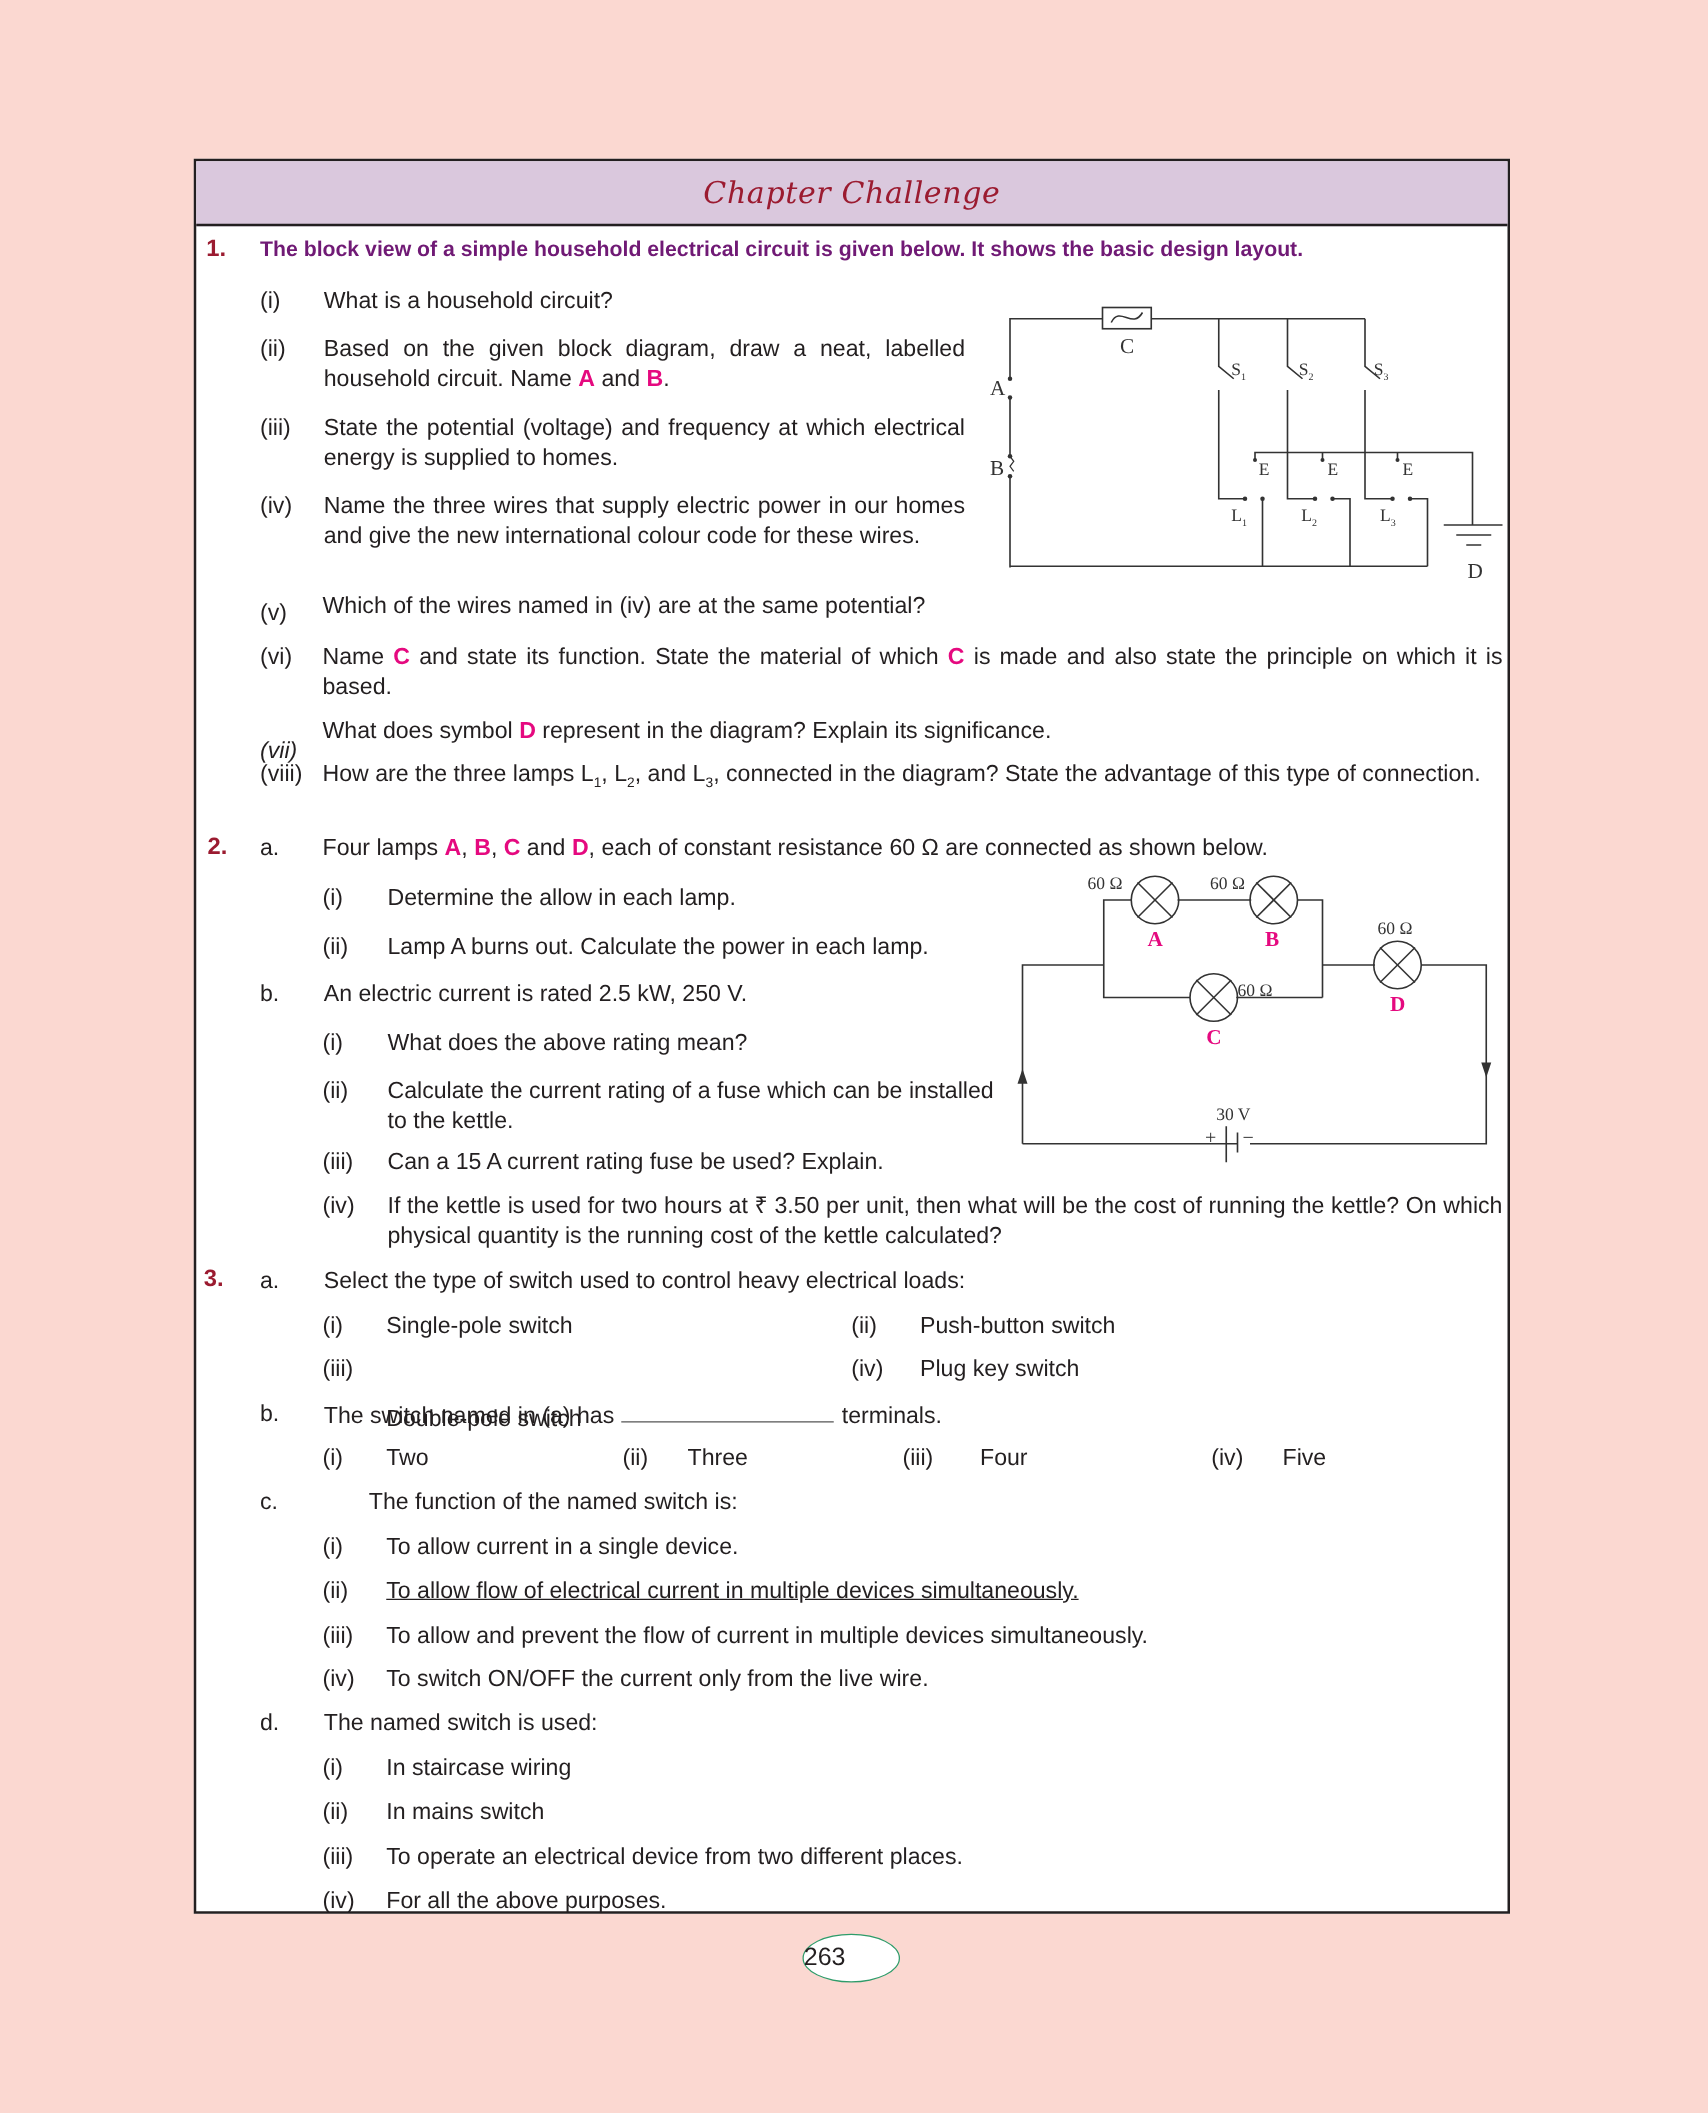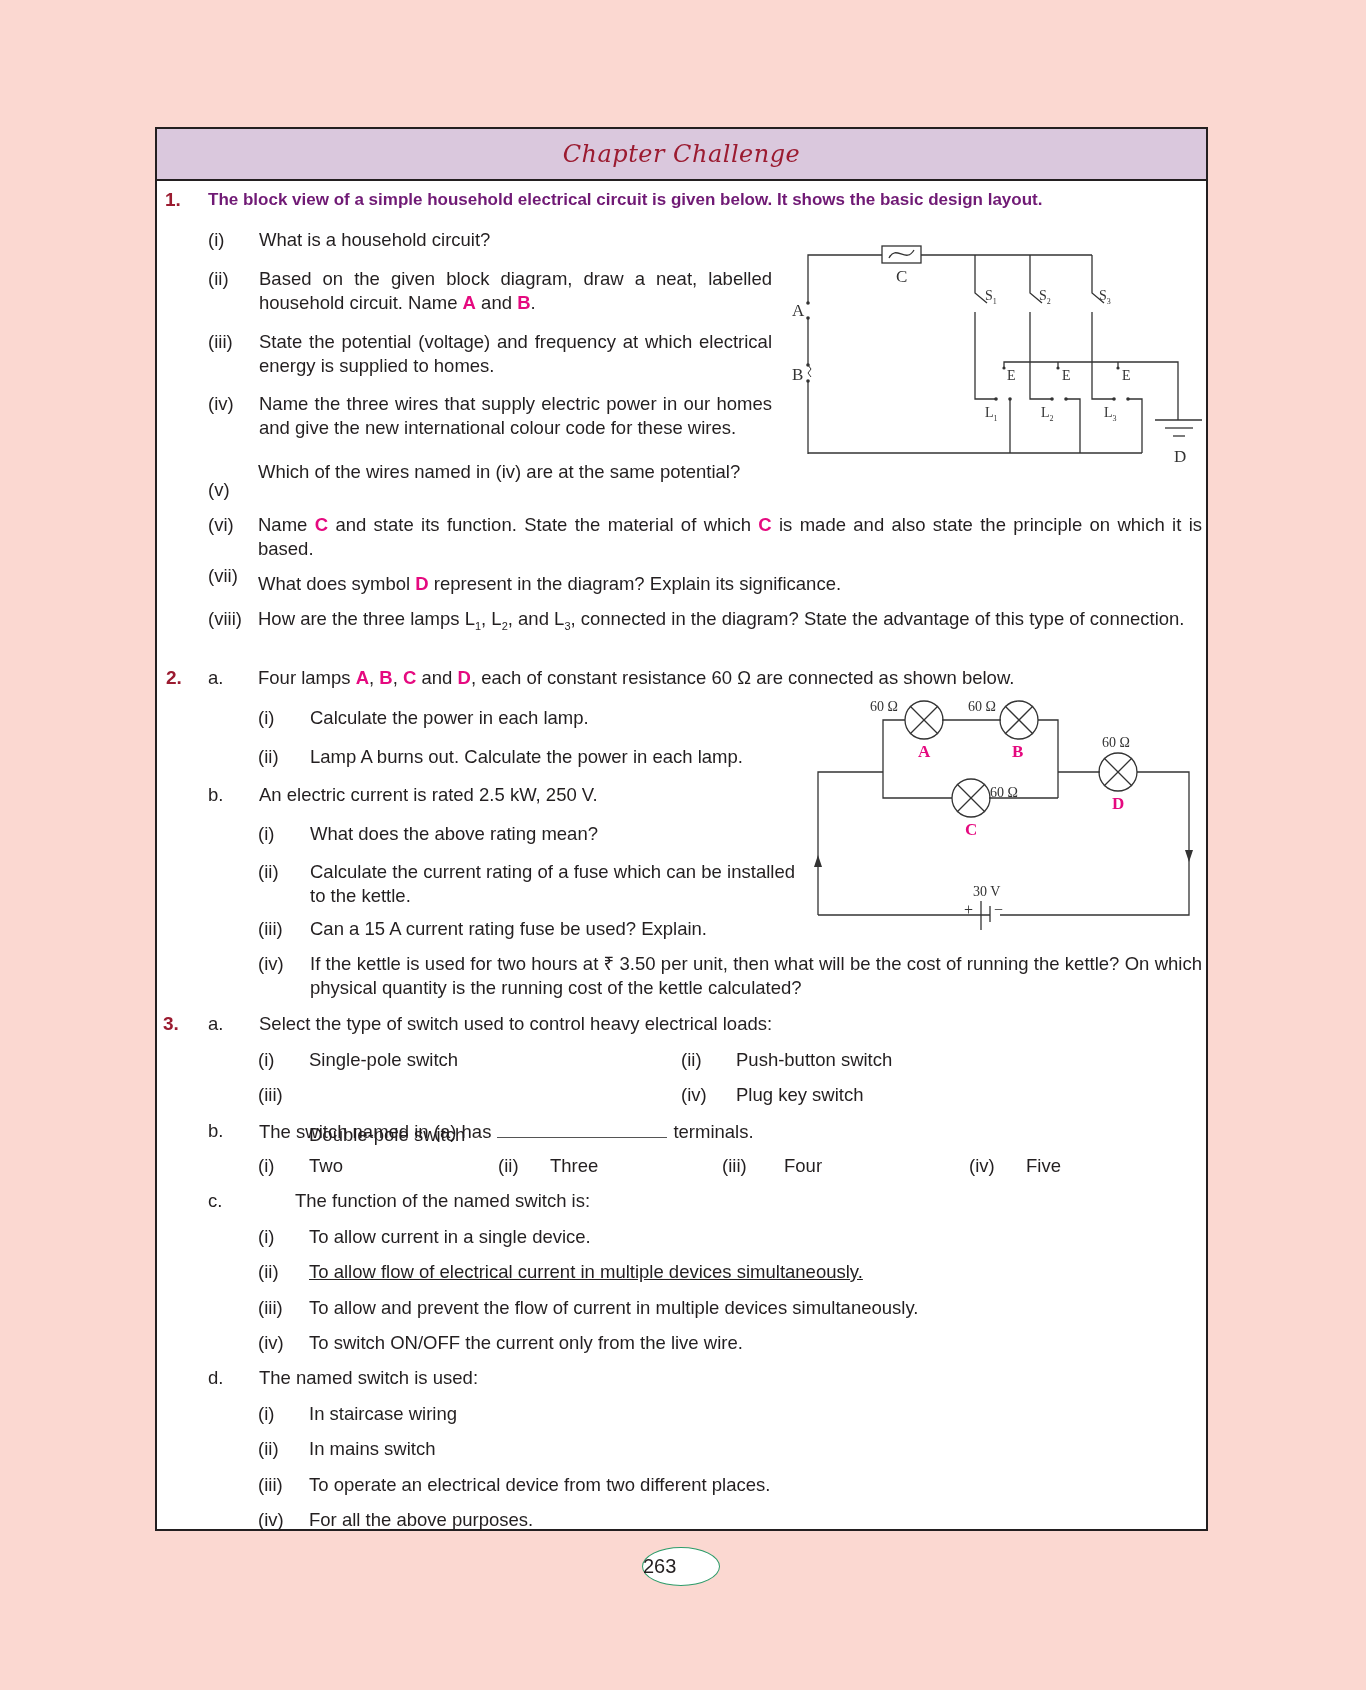--- a/index.html
+++ b/index.html
@@ -39,26 +39,26 @@
 <div class="abs" style="left:208px;top:267px;">(ii)</div>
 <div class="abs wrap" style="left:259px;top:267px;width:513px;"><span>Based on the given block diagram, draw a neat, labelled household circuit. Name </span><span class="hl">A</span><span> and </span><span class="hl">B</span><span>.</span></div>
 
 <div class="abs" style="left:208px;top:330px;">(iii)</div>
 <div class="abs wrap" style="left:259px;top:330px;width:513px;">State the potential (voltage) and frequency at which electrical energy is supplied to homes.</div>
 
 <div class="abs" style="left:208px;top:392px;">(iv)</div>
 <div class="abs wrap" style="left:259px;top:392px;width:513px;">Name the three wires that supply electric power in our homes and give the new international colour code for these wires.</div>
 
 <div class="abs" style="left:208px;top:478px;">(v)</div>
-<div class="abs" style="left:258px;top:460px;">Which of the wires named in (iv) are at the same potential?</div>
+<div class="abs" style="left:258px;top:472px;">Which of the wires named in (iv) are at the same potential?</div>
 
 <div class="abs" style="left:208px;top:513px;">(vi)</div>
 <div class="abs wrap" style="left:258px;top:513px;width:944px;"><span>Name </span><span class="hl">C</span><span> and state its function. State the material of which </span><span class="hl">C</span><span> is made and also state the principle on which it is based.</span></div>
 
-<div class="abs" style="left:208px;top:564px;">(vii)</div>
+<div class="abs" style="left:208px;top:588px;font-style:italic;">(vii)</div>
 <div class="abs" style="left:258px;top:572px;"><span>What does symbol </span><span class="hl">D</span><span> represent in the diagram? Explain its significance.</span></div>
 
 <div class="abs" style="left:208px;top:607px;">(viii)</div>
 <div class="abs wrap" style="left:258px;top:607px;width:944px;"><span>How are the three lamps L</span><sub style="font-size:11px">1</sub><span>, L</span><sub style="font-size:11px">2</sub><span>, and L</span><sub style="font-size:11px">3</sub><span>, connected in the diagram? State the advantage of this type of connection.</span></div>
 
 <svg style="position:absolute;left:790px;top:230px;" width="420" height="240" viewBox="0 0 420 240">
   <g stroke="#333" stroke-width="1.3" fill="none">
 
     <polyline points="18,224 18,151"></polyline>
     <polyline points="18,135 18,88"></polyline>
@@ -118,21 +118,21 @@
     <text x="251" y="187" font-size="14"><tspan>L</tspan><tspan font-size="8" dy="4">2</tspan></text>
     <text x="314" y="187" font-size="14"><tspan>L</tspan><tspan font-size="8" dy="4">3</tspan></text>
   </g>
 </svg>
 
 <div class="abs q-num" style="left:166px;top:666px;">2.</div>
 <div class="abs" style="left:208px;top:666px;">a.</div>
 <div class="abs" style="left:258px;top:666px;"><span>Four lamps </span><span class="hl">A</span><span>, </span><span class="hl">B</span><span>, </span><span class="hl">C</span><span> and </span><span class="hl">D</span><span>, each of constant resistance 60 Ω are connected as shown below.</span></div>
 
 <div class="abs" style="left:258px;top:706px;">(i)</div>
-<div class="abs" style="left:310px;top:706px;">Calculate the power in each lamp.</div>
+<div class="abs" style="left:310px;top:706px;">Determine the allow in each lamp.</div>
 <div class="abs" style="left:258px;top:745px;">(ii)</div>
 <div class="abs" style="left:310px;top:745px;">Lamp A burns out. Calculate the power in each lamp.</div>
 
 <div class="abs" style="left:208px;top:783px;">b.</div>
 <div class="abs" style="left:259px;top:783px;">An electric current is rated 2.5 kW, 250 V.</div>
 
 <div class="abs" style="left:258px;top:822px;">(i)</div>
 <div class="abs" style="left:310px;top:822px;">What does the above rating mean?</div>
 <div class="abs" style="left:258px;top:860px;">(ii)</div>
 <div class="abs wrap" style="left:310px;top:860px;width:485px;">Calculate the current rating of a fuse which can be installed to the kettle.</div>

